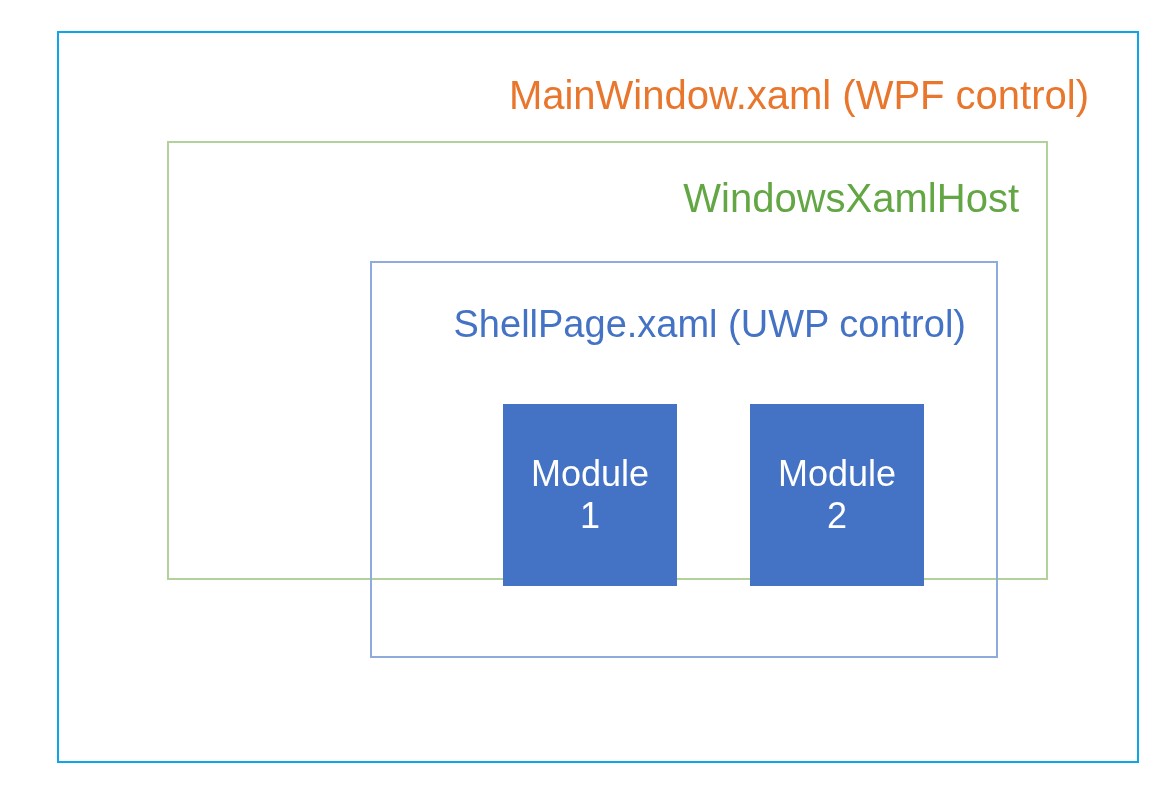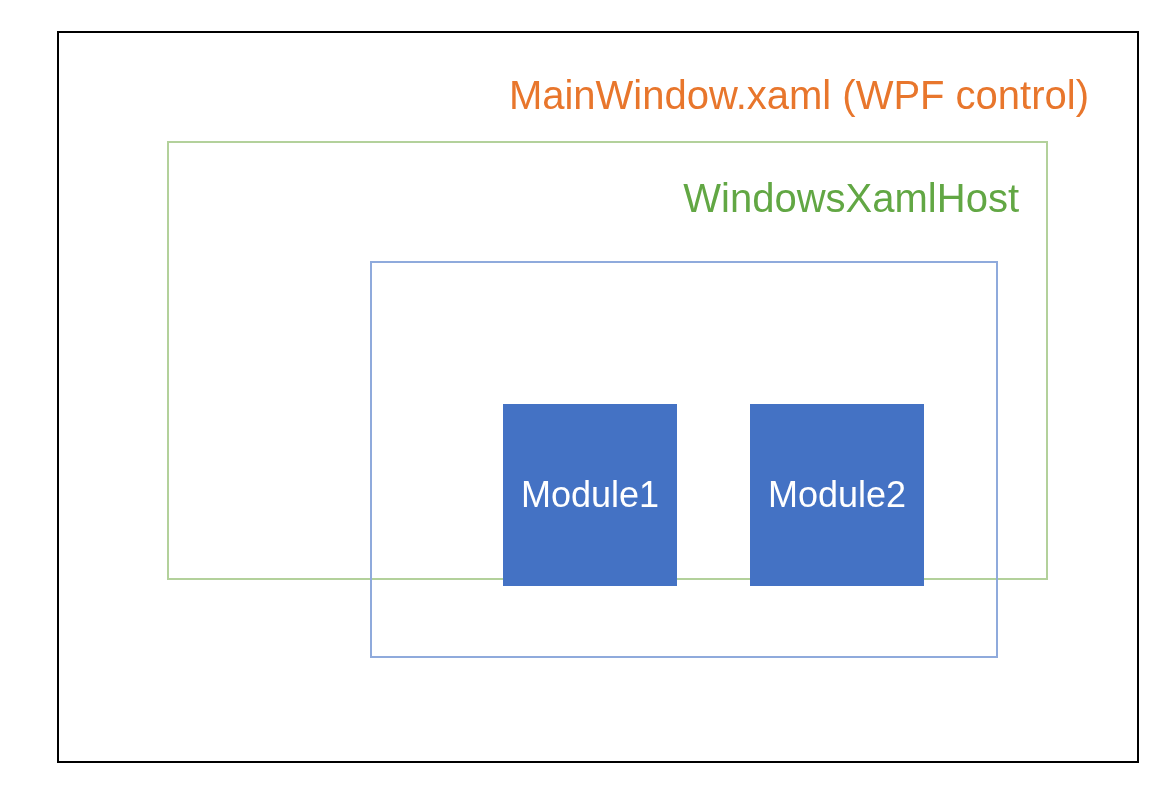--- a/index.html
+++ b/index.html
@@ -21,21 +21,21 @@
   }
 
   
   .wpf-box {
     position: absolute;
     left: 57px;
     top: 31px;
     width: 1082px;
     height: 732px;
     box-sizing: border-box;
-    border: 2px solid #000000;
+    border: 2px solid #0ea5e9;
     background: transparent;
   }
   .wpf-label {
     position: absolute;
     right: 48px;
     top: 40px;
     font-size: 40px;
     line-height: 1.1;
     color: #E8762C;
     white-space: nowrap;
@@ -86,21 +86,21 @@
 
   
   .module {
     position: absolute;
     top: 141px; 
     width: 174px;
     height: 182px;
     background: #4472C4;
     color: #ffffff;
     display: flex;
-    flex-direction: row;
+    flex-direction: column;
     align-items: center;
     justify-content: center;
     font-size: 36px;
     line-height: 1.18;
     text-align: center;
   }
   .module-1 { left: 131px; }  
   .module-2 { left: 378px; }  
 
   .module-name,
@@ -115,20 +115,21 @@
 
   <div class="wpf-box">
     <div class="wpf-label">MainWindow.xaml (WPF control)</div>
   </div>
 
   <div class="host-box">
     <div class="host-label">WindowsXamlHost</div>
   </div>
 
   <div class="uwp-box">
+    <div class="uwp-label">ShellPage.xaml (UWP control)</div>
 
     <div class="module module-1">
       <span class="module-name">Module</span>
       <span class="module-number">1</span>
     </div>
 
     <div class="module module-2">
       <span class="module-name">Module</span>
       <span class="module-number">2</span>
     </div>

